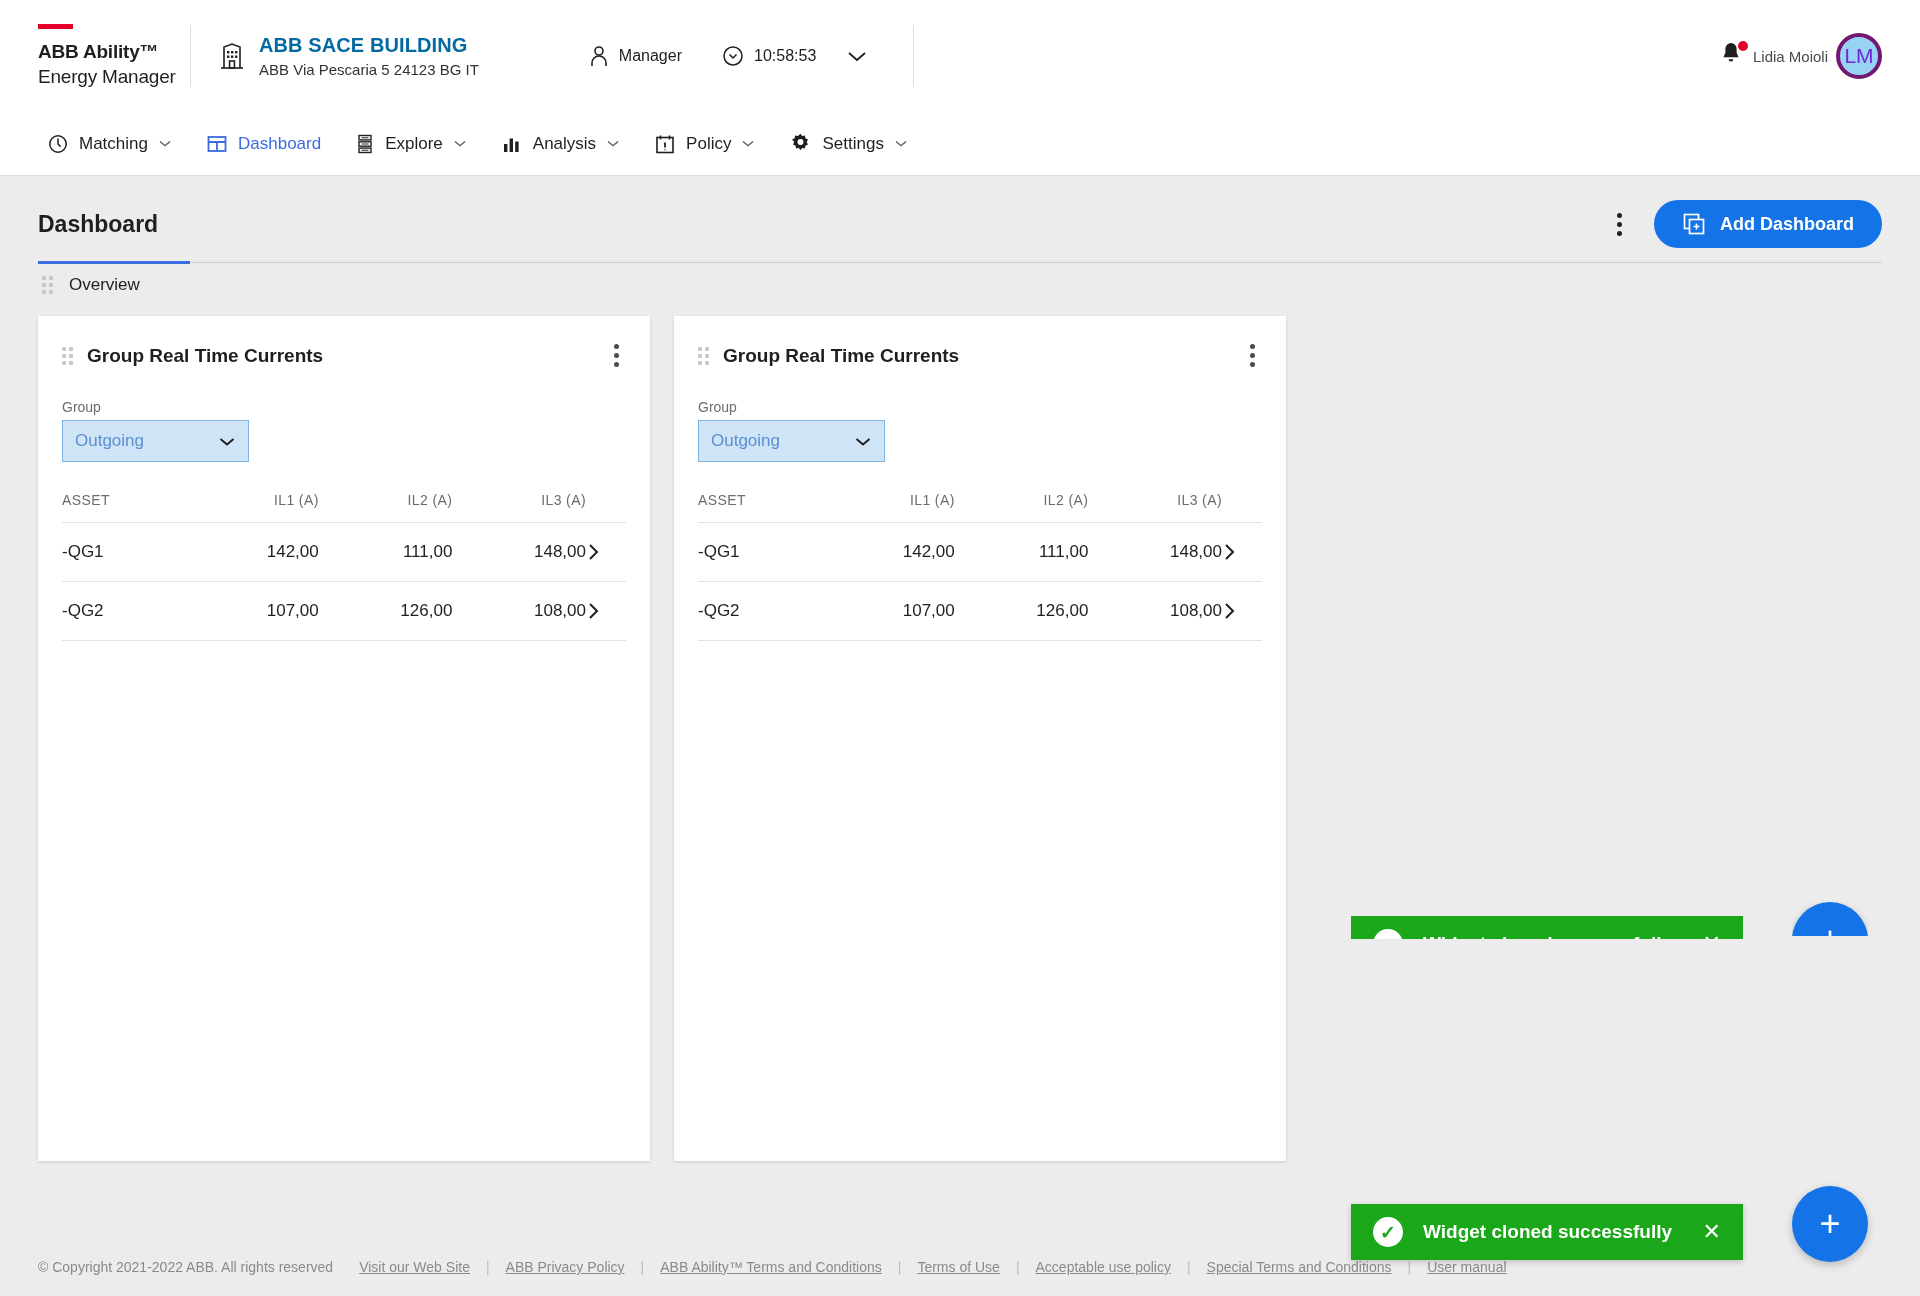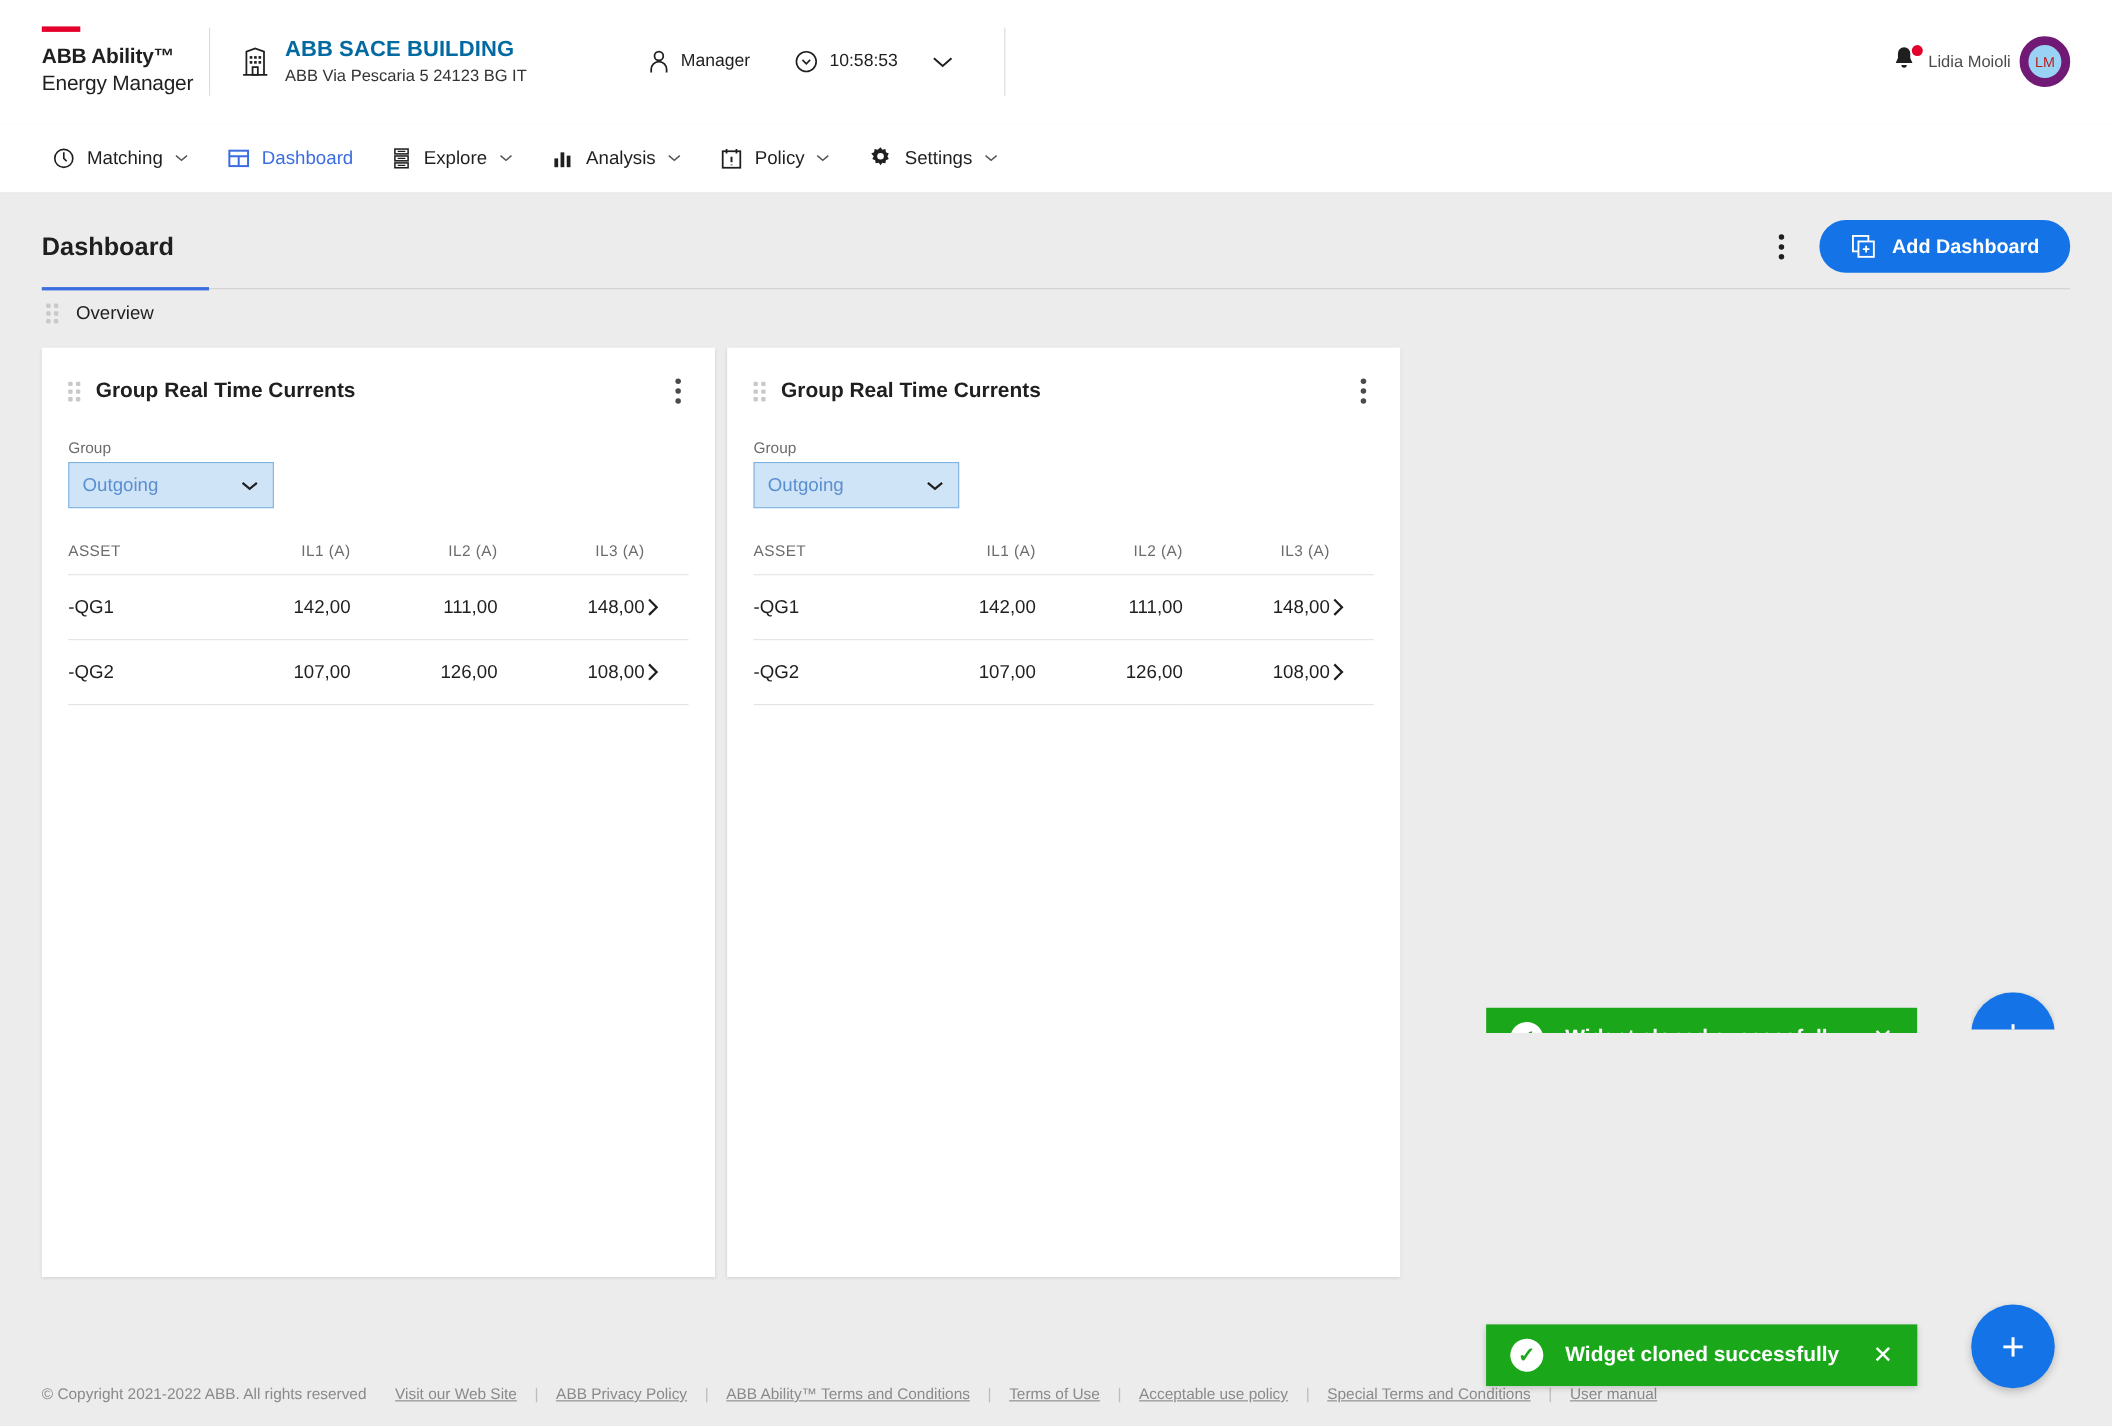--- a/index.html
+++ b/index.html
@@ -64,22 +64,22 @@
   }
   .bell-wrap { position: relative; width: 26px; height: 30px; }
   .bell-dot {
     position: absolute; right: -3px; top: 0px;
     width: 10px; height: 10px; border-radius: 50%;
     background: #e4002b;
   }
   .user-name { font-size: 15px; color: #4a4a4a; }
   .avatar {
     width: 46px; height: 46px; border-radius: 50%;
-    background: #9ad2f5; border: 8px solid #701a75;
-    color: #b91c1c; font-size: 13px; font-weight: 500;
+    background: #9ad2f5; border: 4px solid #701a75;
+    color: #6d28d9; font-size: 21px; font-weight: 500;
     display: flex; align-items: center; justify-content: center;
   }
 
   
   .navbar {
     height: 64px;
     background: #ffffff;
     border-bottom: 1px solid #dedede;
     display: flex; align-items: center;
     padding-left: 30px;
@@ -145,21 +145,21 @@
   }
   .grip {
     display: grid; grid-template-columns: repeat(2, 4px);
     gap: 3px; width: 11px;
   }
   .grip i { width: 4px; height: 4px; background: #c9c9c9; display: block; border-radius: 1px; }
   .tab-label { font-size: 17px; color: #1f1f1f; }
 
   
   .grid {
-    display: flex; gap: 11px;
+    display: flex; gap: 24px;
     padding: 10px 38px 0 38px;
   }
   .widget {
     background: #ffffff;
     width: 612px;
     height: 845px;
     box-shadow: 0 1px 3px rgba(0,0,0,.14);
     padding: 22px 24px 0 24px;
     position: relative;
   }

